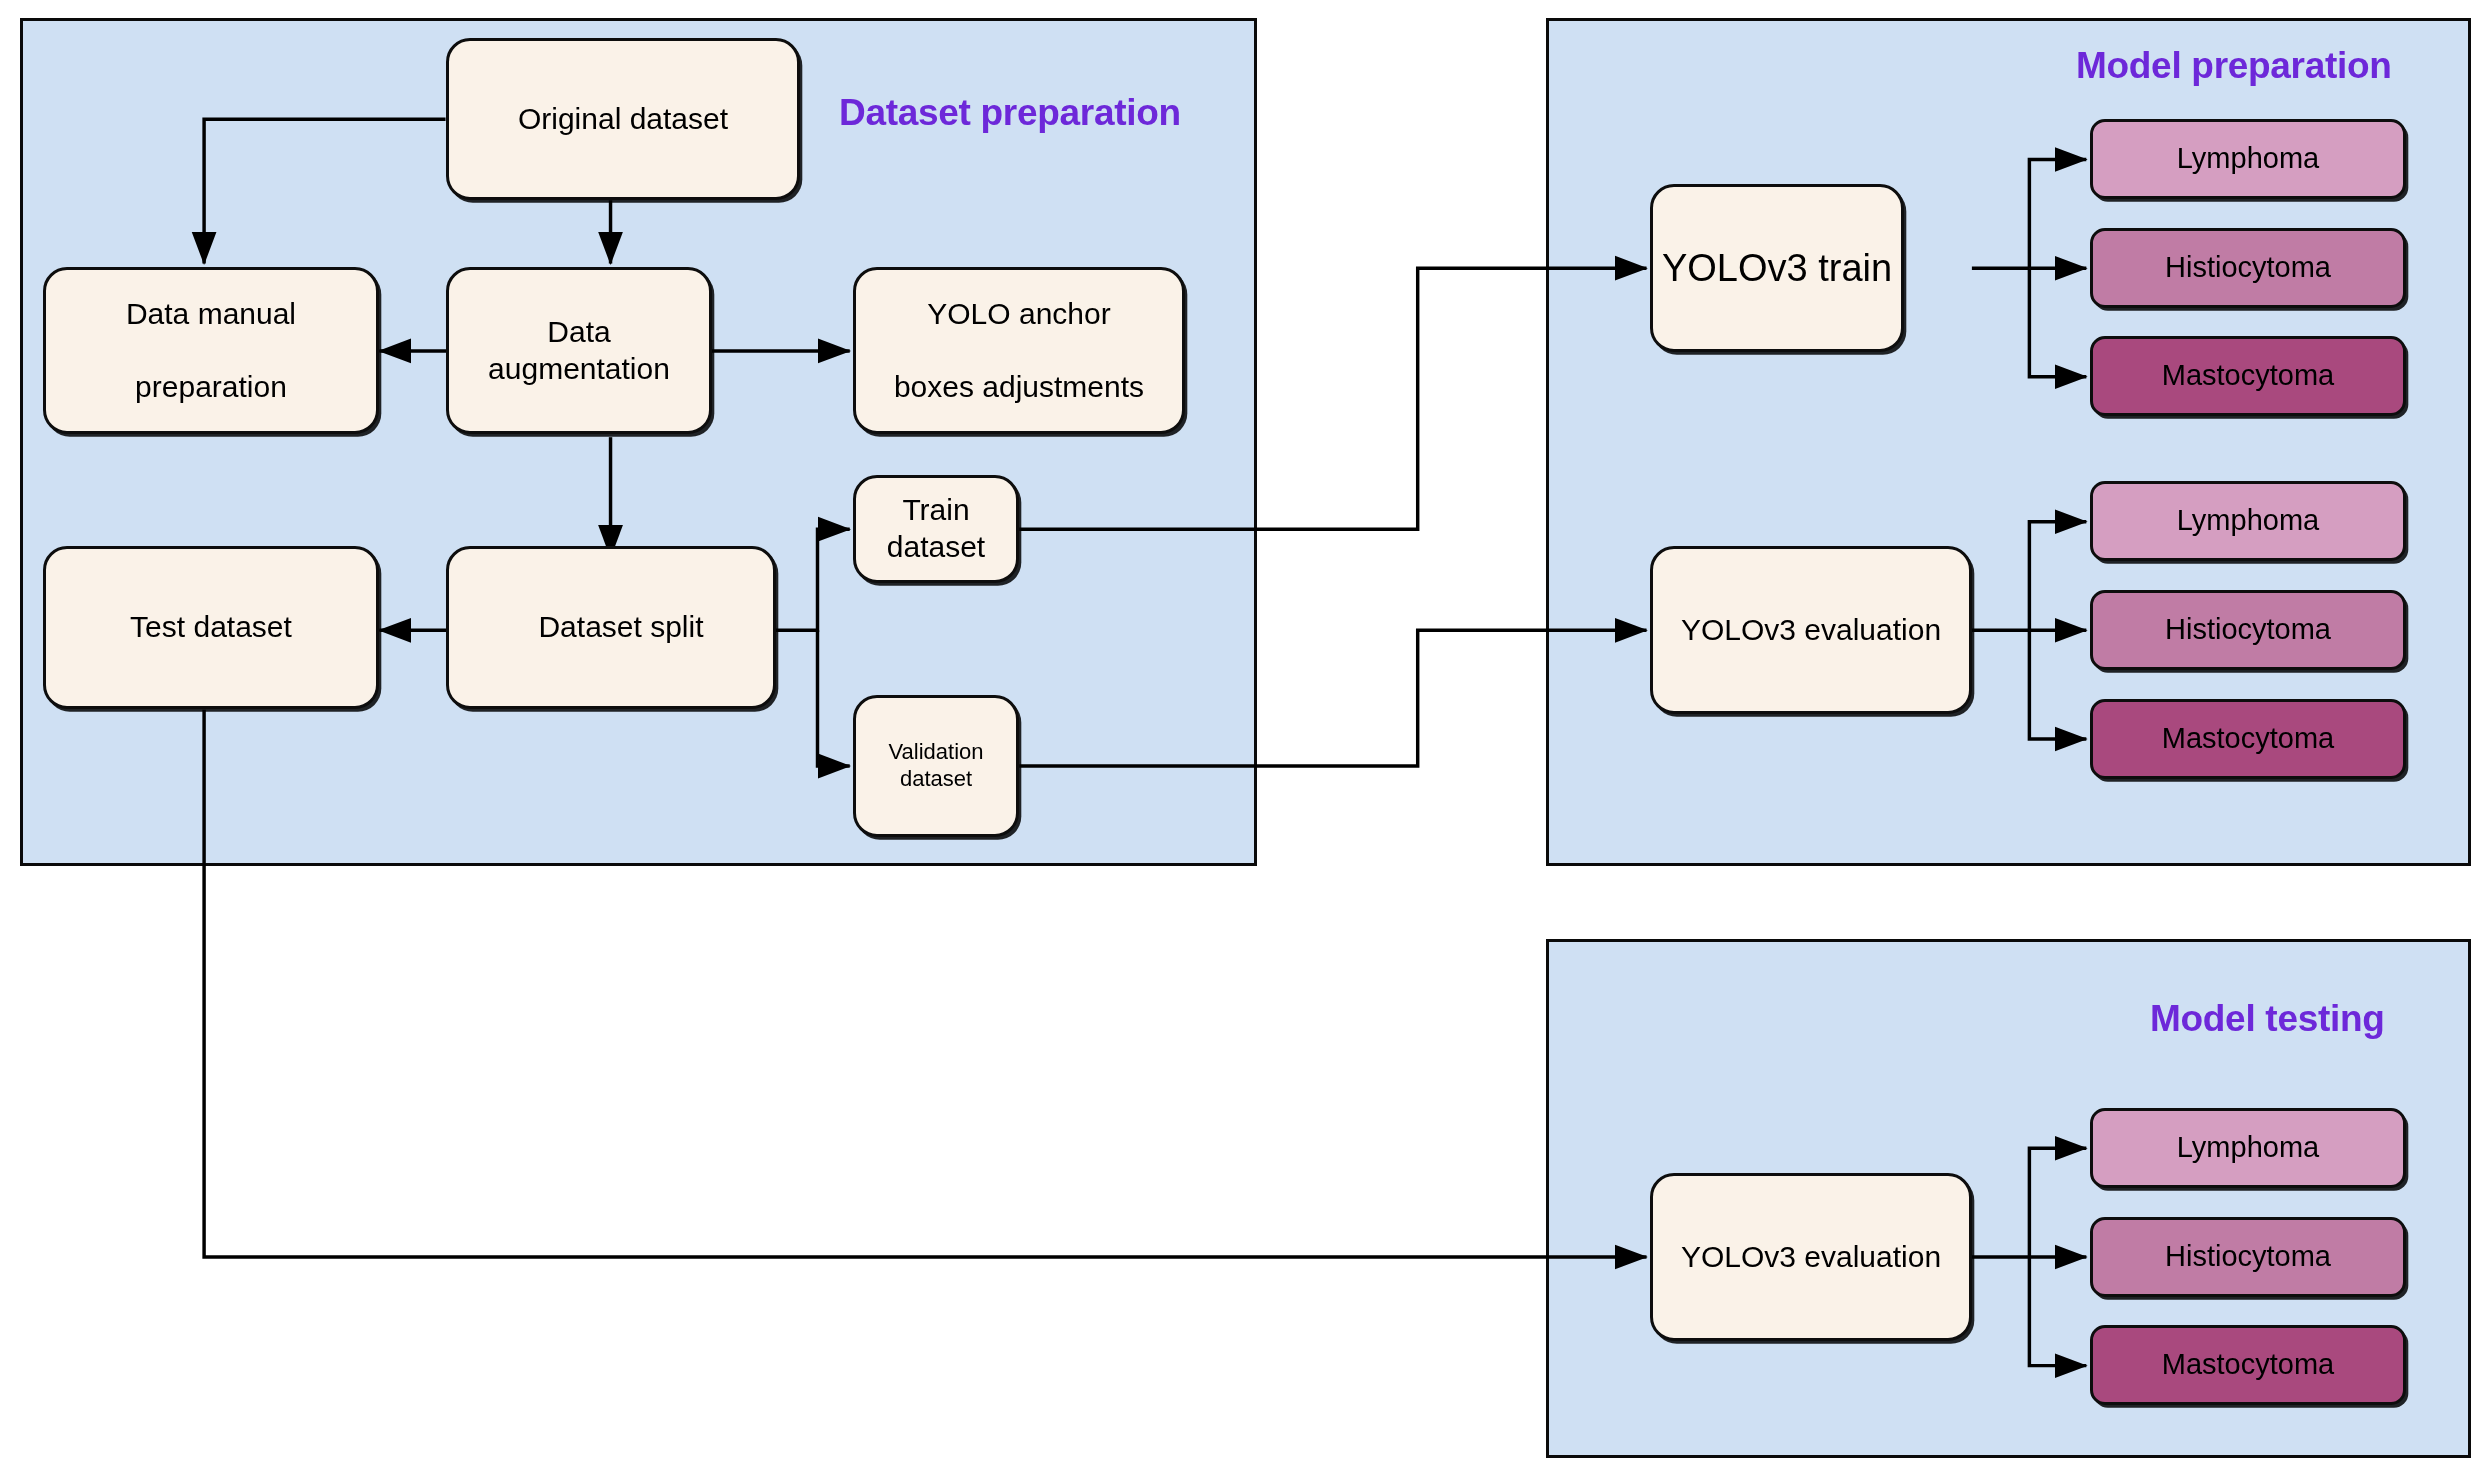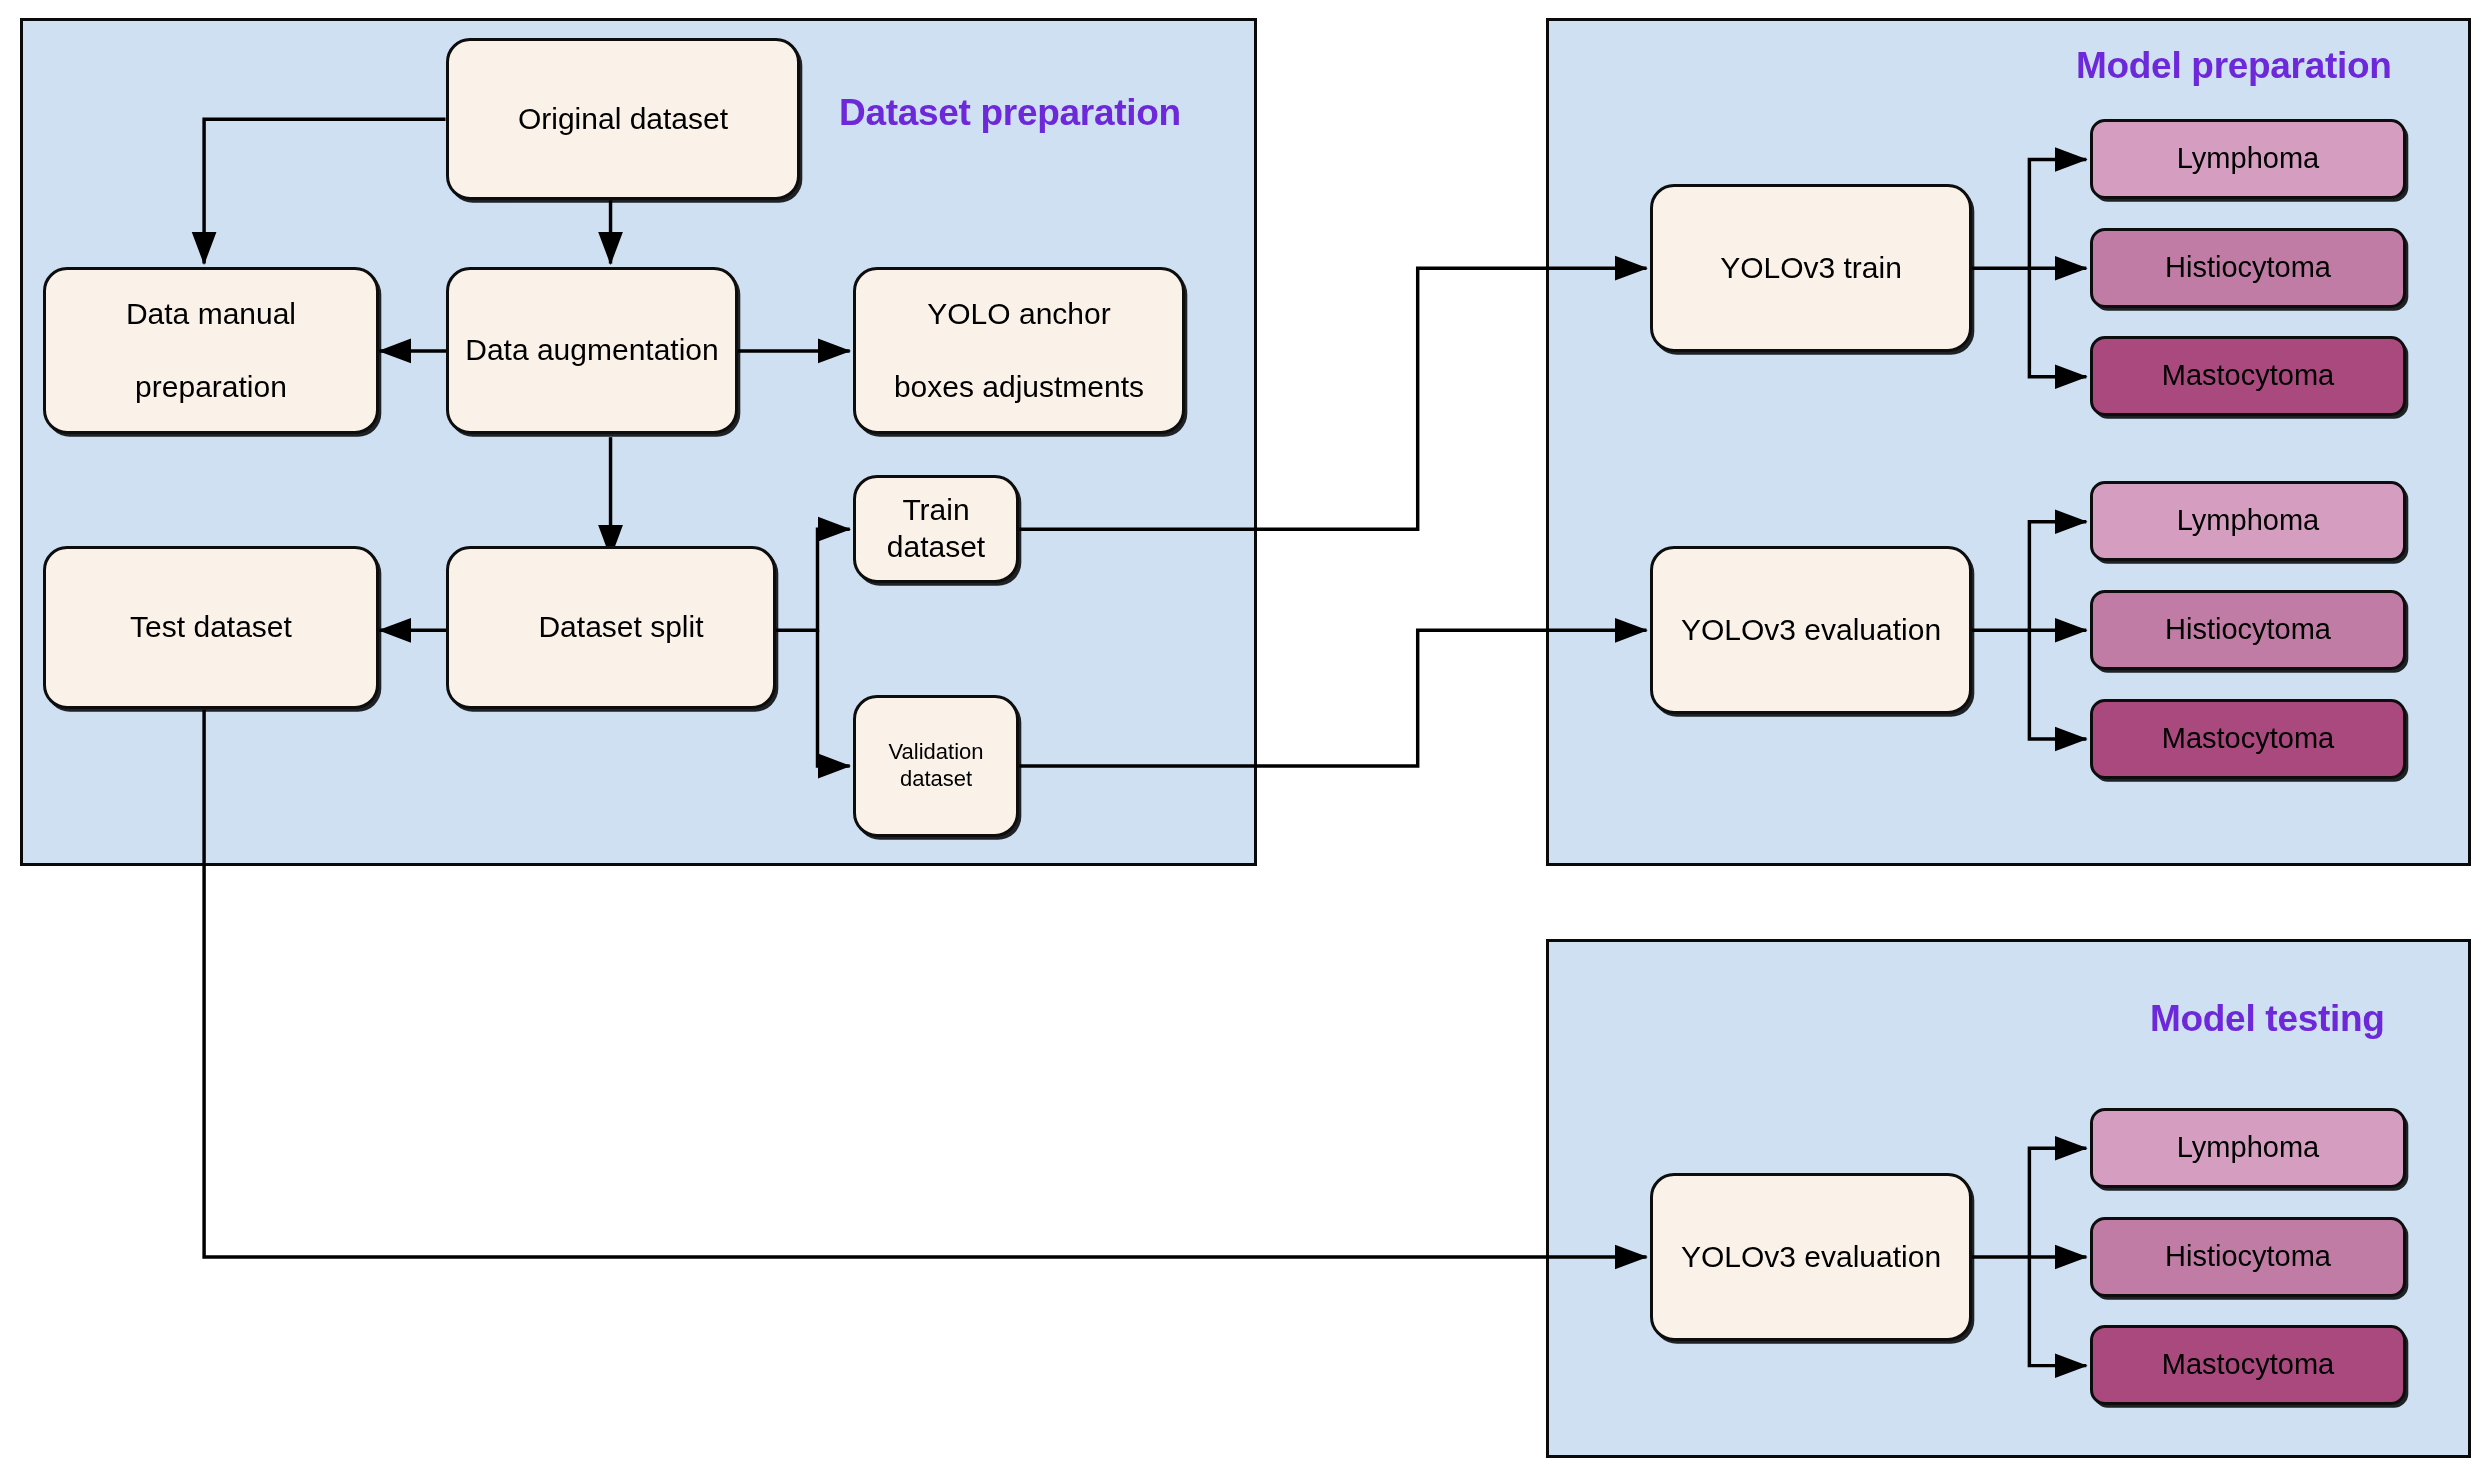--- a/index.html
+++ b/index.html
@@ -81,21 +81,21 @@
     <span>Original dataset</span>
   </div>
 
   <div class="node proc" style="left:43px;top:267px;width:336px;height:167px;font-size:30px;">
     <span>
       <span>Data manual</span><br>
       <span>preparation</span>
     </span>
   </div>
 
-  <div class="node proc" style="left:446px;top:267px;width:292px;height:167px;font-size:30px;">
+  <div class="node proc" style="left:446px;top:267px;width:266px;height:167px;font-size:30px;">
     <span>Data augmentation</span>
   </div>
 
   <div class="node proc" style="left:853px;top:267px;width:332px;height:167px;font-size:30px;">
     <span>
       <span>YOLO anchor</span><br>
       <span>boxes adjustments</span>
     </span>
   </div>
 
@@ -108,21 +108,21 @@
   </div>
 
   <div class="node proc" style="left:853px;top:475px;width:166px;height:108px;font-size:30px;">
     <span>Train dataset</span>
   </div>
 
   <div class="node proc" style="left:853px;top:695px;width:166px;height:142px;font-size:22px;">
     <span>Validation dataset</span>
   </div>
 
-  <div class="node proc" style="left:1650px;top:184px;width:322px;height:168px;font-size:30px;">
+  <div class="node proc" style="left:1650px;top:184px;width:254px;height:168px;font-size:38px;">
     <span>YOLOv3 train</span>
   </div>
 
   <div class="node cls" style="left:2090px;top:119px;width:316px;height:80px;font-size:29px;background:#d59ec1;">
     <span>Lymphoma</span>
   </div>
   <div class="node cls" style="left:2090px;top:228px;width:316px;height:80px;font-size:29px;background:#c07ca5;">
     <span>Histiocytoma</span>
   </div>
   <div class="node cls" style="left:2090px;top:336px;width:316px;height:80px;font-size:29px;background:#a9497e;">

